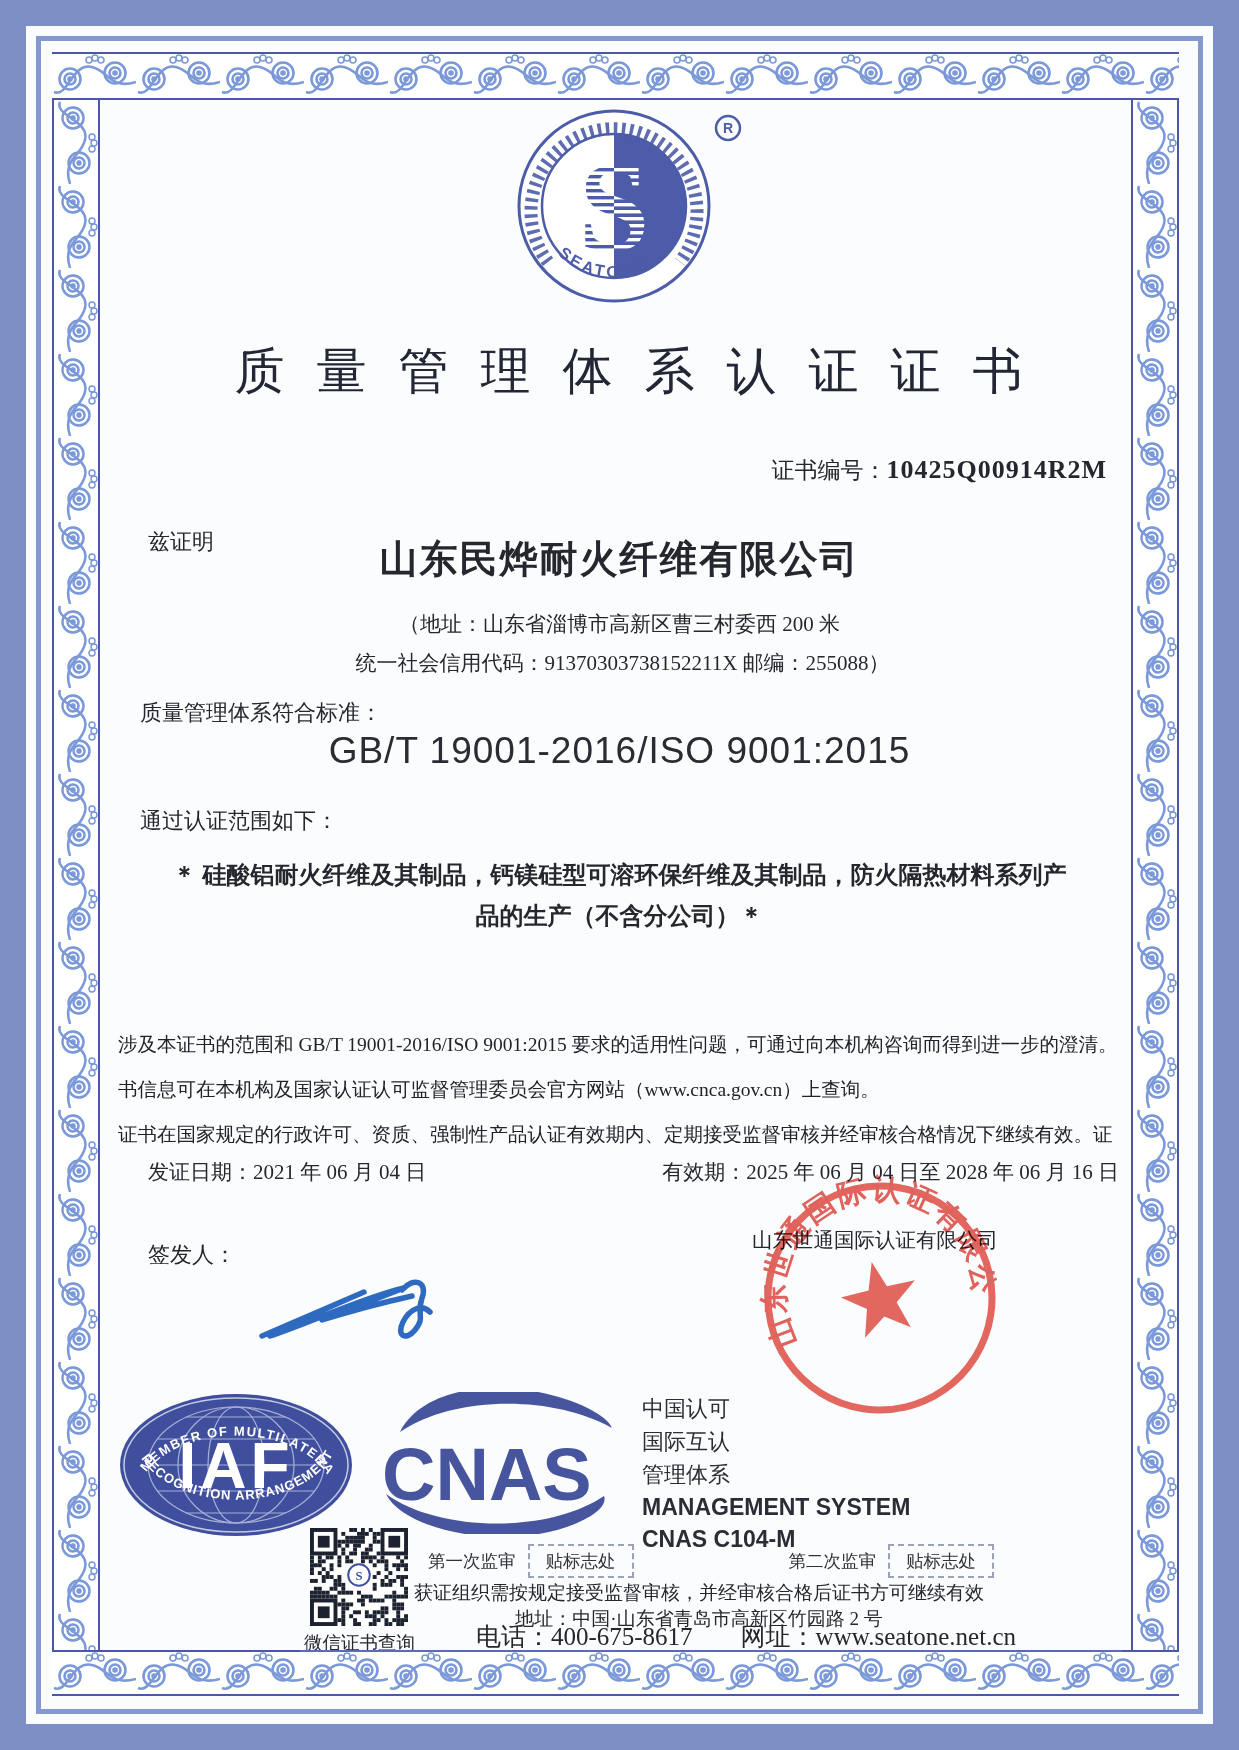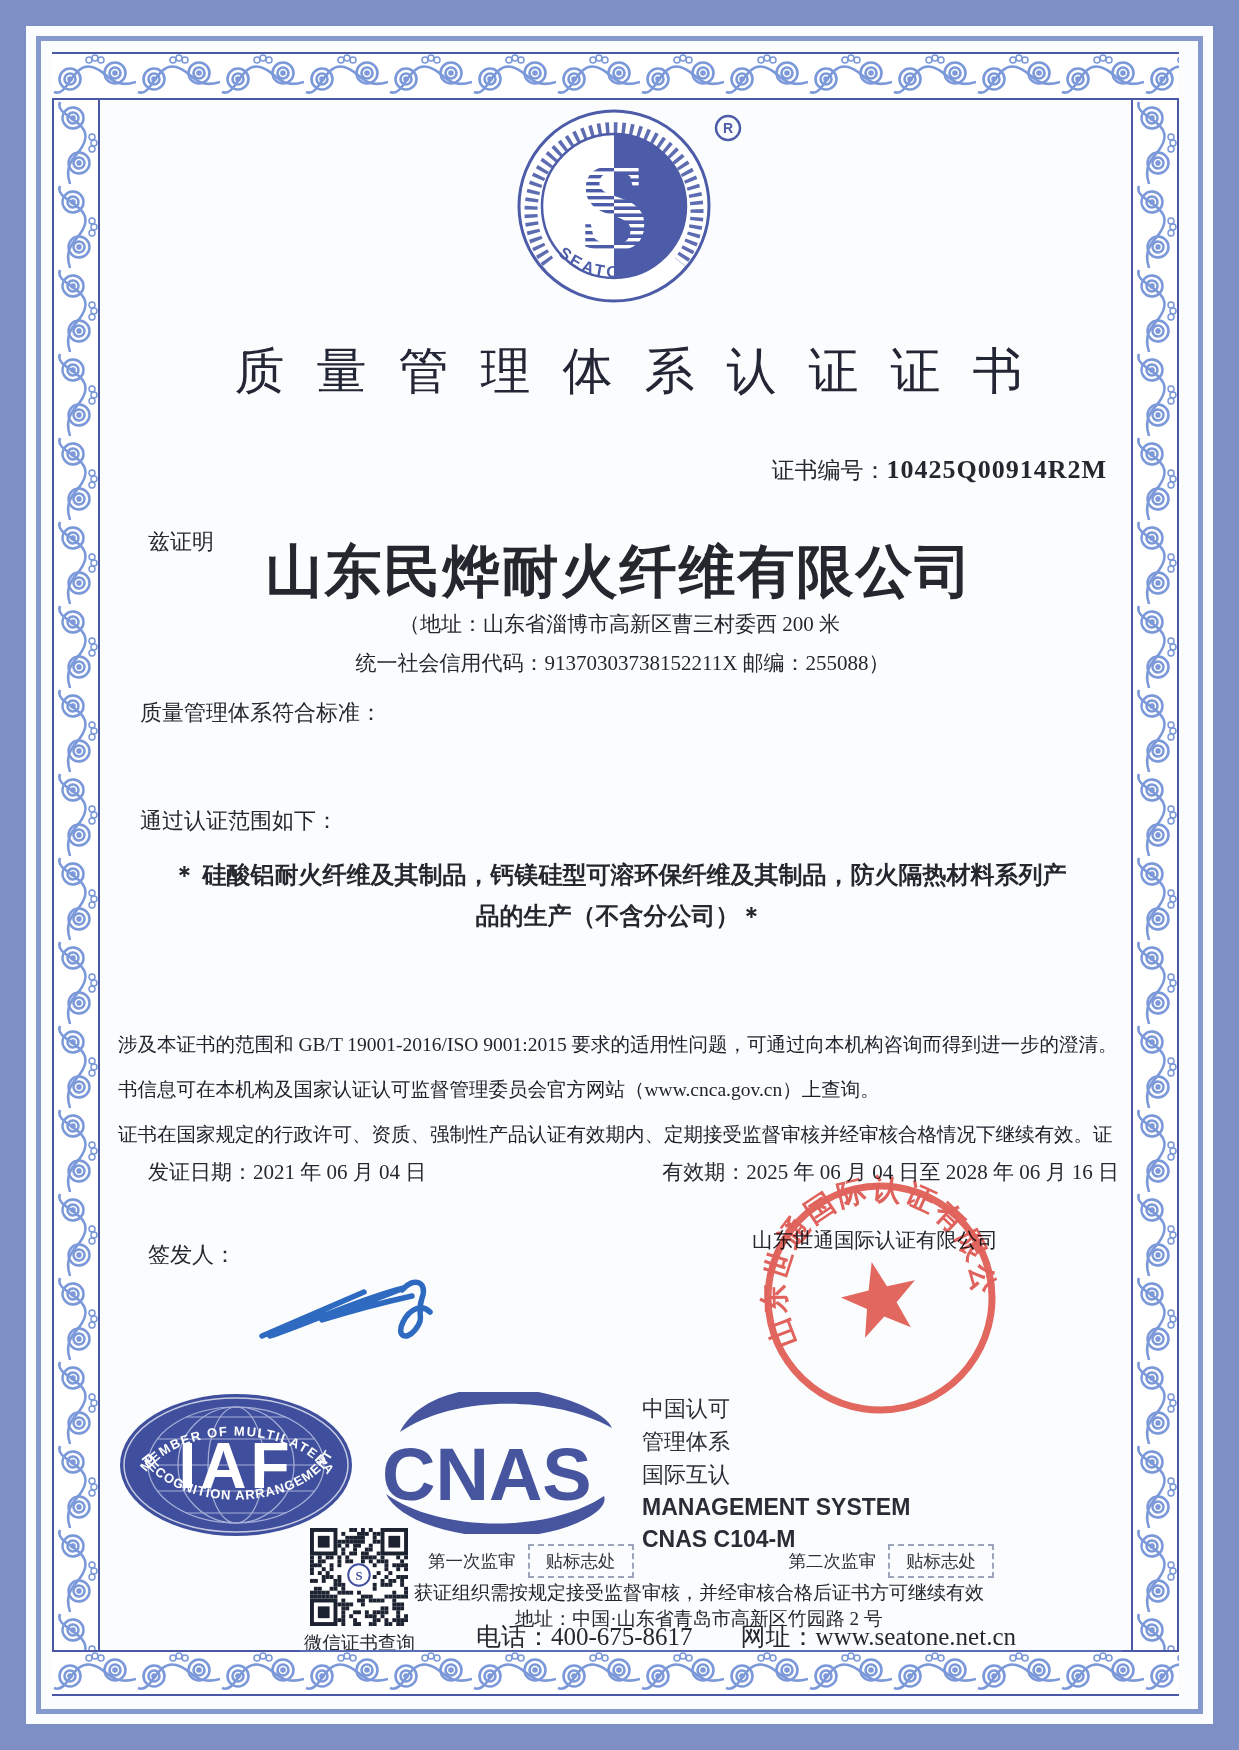--- a/index.html
+++ b/index.html
@@ -16,21 +16,21 @@
   .orn-left{left:52px;top:100px;bottom:100px;width:44px;}
   .orn-right{right:60px;top:100px;bottom:100px;width:44px;}
   .abs{position:absolute;}
   .ctr{text-align:center;}
   .sans{font-family:"Liberation Sans","DejaVu Sans",sans-serif;}
   .title{left:110px;right:92px;top:338px;font-size:50px;font-weight:normal;letter-spacing:32px;
          padding-left:32px;color:#232735;}
   .certno{right:132px;top:455px;font-size:23px;}
   .certno b{font-size:26px;letter-spacing:1px;}
   .hereby{left:148px;top:527px;font-size:22px;}
-  .company{left:150px;right:150px;top:534px;font-size:57px;font-weight:bold;letter-spacing:2px;}
+  .company{left:150px;right:150px;top:534px;font-size:38px;font-weight:bold;letter-spacing:2px;}
   .addr1{left:150px;right:150px;top:610px;font-size:21px;}
   .addr2{left:150px;right:144px;top:649px;font-size:21px;}
   .stdlabel{left:140px;top:698px;font-size:22px;}
   .standard{left:120px;right:120px;top:730px;font-size:37px;color:#2b2b33;letter-spacing:1px;}
   .scopelabel{left:140px;top:806px;font-size:22px;}
   .scope{left:105px;right:105px;top:855px;font-size:24px;font-weight:bold;line-height:41px;}
   .notes{left:118px;right:112px;top:1022px;font-size:19.5px;line-height:45px;color:#22222c;}
   .dates{left:148px;right:120px;top:1158px;display:flex;justify-content:space-between;font-size:21px;}
   .issuer{left:655px;width:440px;top:1226px;font-size:20.5px;text-align:center;}
   .signer{left:148px;top:1240px;font-size:22px;}
@@ -187,20 +187,21 @@
   <div class="abs certno">
     <span>证书编号：</span><b>10425Q00914R2M</b>
   </div>
 
   <div class="abs hereby">兹证明</div>
   <div class="abs ctr company">山东民烨耐火纤维有限公司</div>
   <div class="abs ctr addr1">（地址：山东省淄博市高新区曹三村委西 200 米</div>
   <div class="abs ctr addr2">统一社会信用代码：91370303738152211X  邮编：255088）</div>
 
   <div class="abs stdlabel">质量管理体系符合标准：</div>
+  <div class="abs ctr standard sans">GB/T 19001-2016/ISO 9001:2015</div>
 
   <div class="abs scopelabel">通过认证范围如下：</div>
   <div class="abs ctr scope">
     <div>＊ 硅酸铝耐火纤维及其制品，钙镁硅型可溶环保纤维及其制品，防火隔热材料系列产</div>
     <div>品的生产（不含分公司）＊</div>
   </div>
 
   <div class="abs notes">
     <div>涉及本证书的范围和 GB/T 19001-2016/ISO 9001:2015 要求的适用性问题，可通过向本机构咨询而得到进一步的澄清。</div>
     <div>书信息可在本机构及国家认证认可监督管理委员会官方网站（www.cnca.gov.cn）上查询。</div>
@@ -272,22 +273,22 @@
   <div class="abs cnas">
     <svg viewBox="0 0 254 142" width="254" height="142">
       <path d="M28,40 C80,4 180,2 240,36 C233,18 175,-6 118,-4 C70,-2 40,16 28,40 Z" fill="#46559e"></path>
       <path d="M14,102 C66,140 176,142 232,104 C239,122 182,148 120,145 C70,142 26,126 14,102 Z" fill="#46559e"></path>
       <text x="10" y="108" font-size="74" font-weight="bold" fill="#46559e" font-family="'Liberation Sans','DejaVu Sans',sans-serif" letter-spacing="0">CNAS</text>
     </svg>
   </div>
 
   <div class="abs cnastext">
     <div>中国认可</div>
+    <div>国际互认</div>
     <div>管理体系</div>
-    <div>国际互认</div>
     <div class="en">MANAGEMENT SYSTEM</div>
     <div class="en">CNAS C104-M</div>
   </div>
 
   <div class="abs qr">
     <svg viewBox="0 0 100 100" width="98" height="98">
       <rect width="100" height="100" fill="#ffffff"></rect>
       <g id="qr-cells" fill="#1c2230">
           <rect x="40" y="0" width="4" height="4"></rect>
           <rect x="44" y="0" width="4" height="4"></rect>

